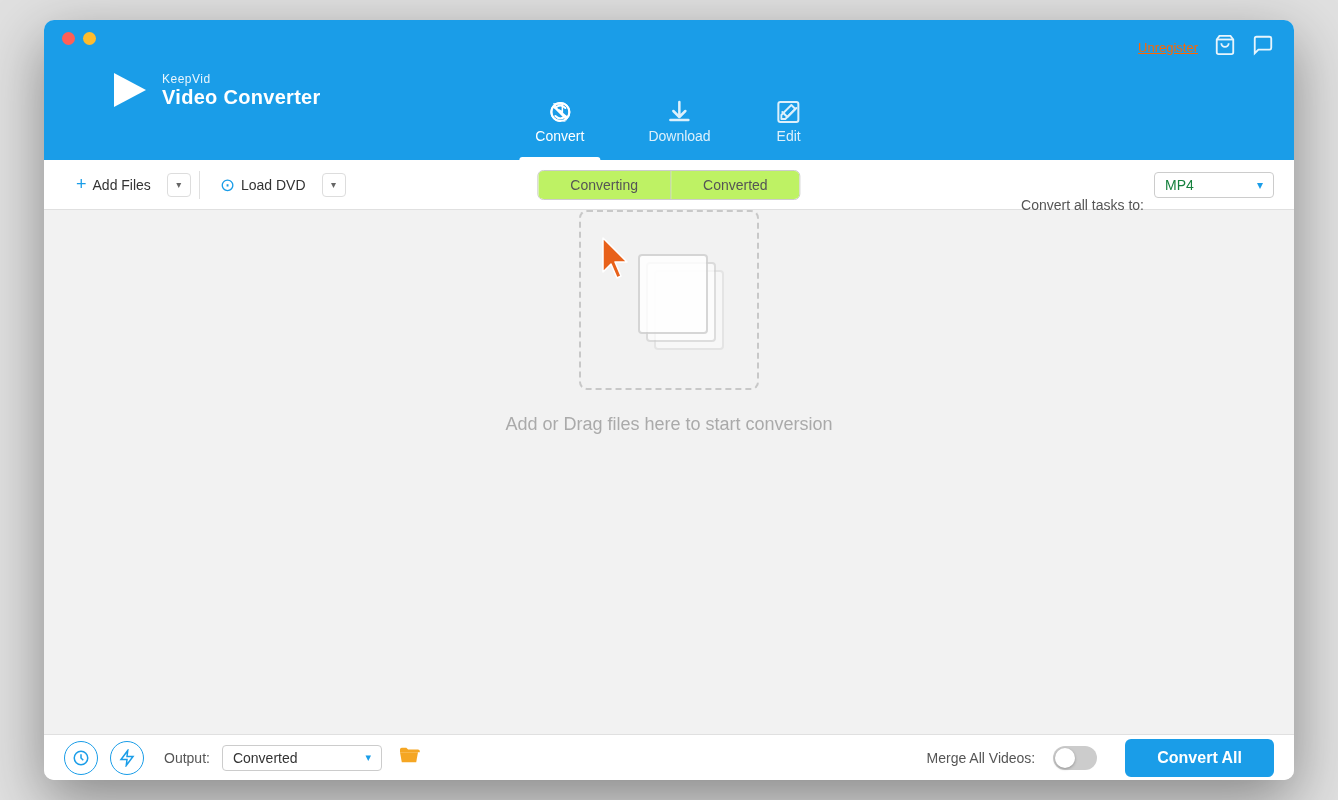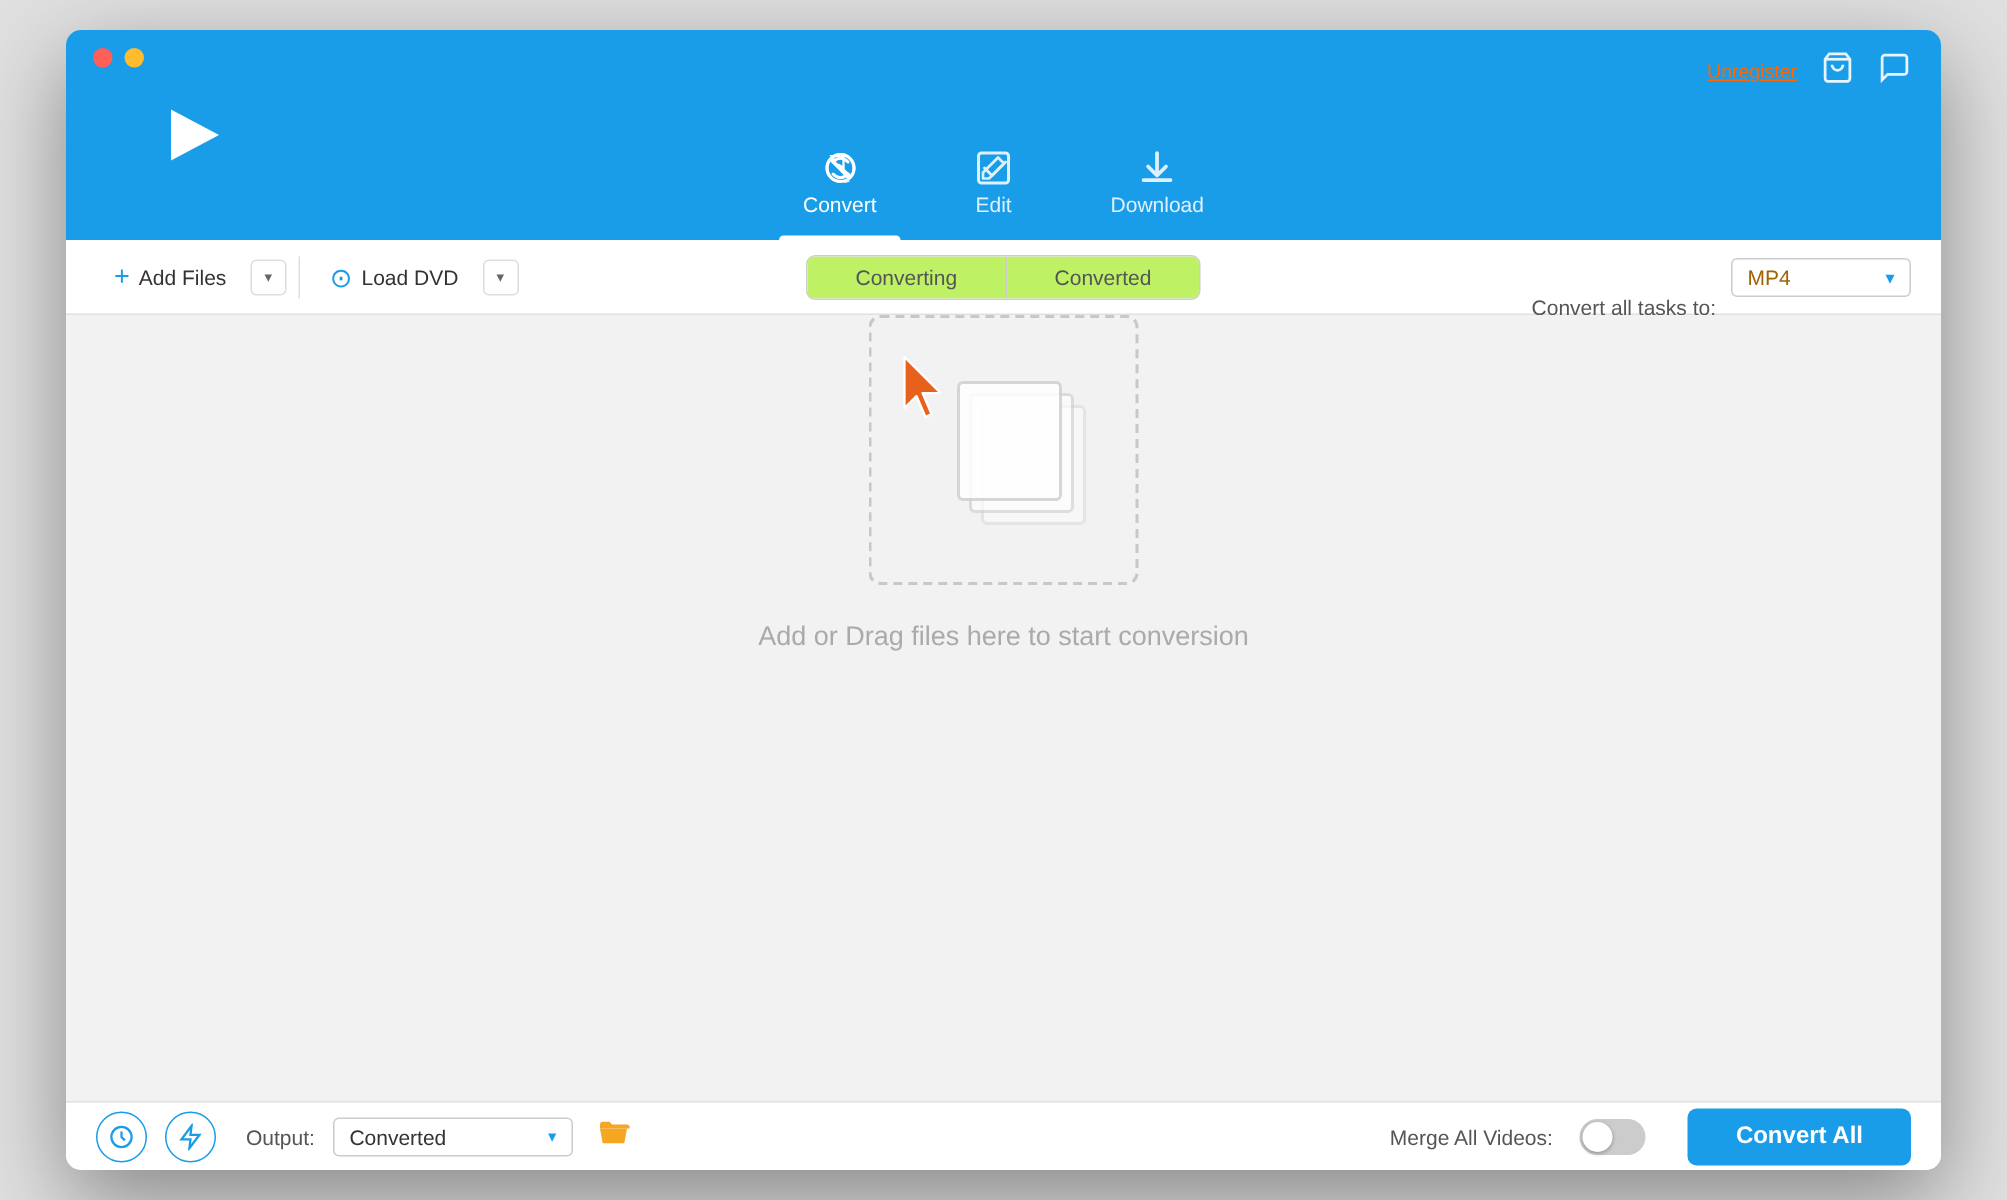--- a/index.html
+++ b/index.html
@@ -240,21 +240,21 @@
       border: 1px solid #ccc;
       border-radius: 4px;
       padding: 4px 10px;
       gap: 8px;
       background: white;
       cursor: pointer;
       min-width: 120px;
     }
     .format-select-text {
       font-size: 14px;
-      color: #a16207;
+      color: #15803d;
       font-weight: 500;
     }
     .format-dropdown-arrow {
       margin-left: auto;
       color: #1a9de8;
       font-size: 12px;
     }
     
     .main-content {
       flex: 1;
@@ -409,50 +409,54 @@
     <div class="titlebar-top">
       <div class="dot dot-red"></div>
       <div class="dot dot-yellow"></div>
     </div>
 
     <div class="brand" style="left:60px; top:50%; transform:translateY(-50%);">
 
       <svg class="brand-logo" viewBox="0 0 46 46" fill="none">
         <polygon points="10,6 42,23 10,40" fill="white"></polygon>
       </svg>
+      <div class="brand-text">
+        <div class="keepvid">KeepVid</div>
+        <div class="video-converter">Video Converter</div>
+      </div>
     </div>
 
     <div class="header-nav">
       <div class="nav-tab active">
 
         <svg viewBox="0 0 28 28" fill="white">
           <path d="M14 4C8.48 4 4 8.48 4 14s4.48 10 10 10 10-4.48 10-10S19.52 4 14 4zm0 2c4.41 0 8 3.59 8 8 0 1.57-.46 3.03-1.24 4.27L7.73 7.24C8.97 6.46 10.43 6 12 6h2zm0 16c-4.41 0-8-3.59-8-8 0-1.57.46-3.03 1.24-4.27l13.03 13.03C19.03 23.54 17.57 24 16 24h-2z"></path>
           <path d="M10 9l-2-3h8v8l-3-2" stroke="white" stroke-width="1.5" fill="none" stroke-linecap="round"></path>
           <circle cx="14" cy="14" r="9" stroke="white" stroke-width="2" fill="none"></circle>
           <path d="M9 10 Q14 5 19 10" stroke="white" stroke-width="2" fill="none" stroke-linecap="round"></path>
           <path d="M9 18 Q14 23 19 18" stroke="white" stroke-width="2" fill="none" stroke-linecap="round"></path>
         </svg>
         <span>Convert</span>
       </div>
       <div class="nav-tab">
 
+        <svg viewBox="0 0 28 28" fill="white">
+          <path d="M14 4v14M8 13l6 6 6-6" stroke="white" stroke-width="2.5" fill="none" stroke-linecap="round" stroke-linejoin="round"></path>
+          <path d="M5 22h18" stroke="white" stroke-width="2.5" stroke-linecap="round"></path>
+        </svg>
+        <span>Download</span>
+      </div>
+      <div class="nav-tab">
+
         <svg viewBox="0 0 28 28" fill="none">
           <rect x="4" y="4" width="20" height="20" rx="2" stroke="white" stroke-width="2"></rect>
           <path d="M8 14l5 5 9-9" stroke="white" stroke-width="2" stroke-linecap="round" stroke-linejoin="round"></path>
           <path d="M17 7l4 4-10 10H7v-4L17 7z" stroke="white" stroke-width="1.8" fill="none" stroke-linecap="round" stroke-linejoin="round"></path>
         </svg>
         <span>Edit</span>
-      </div>
-      <div class="nav-tab">
-
-        <svg viewBox="0 0 28 28" fill="white">
-          <path d="M14 4v14M8 13l6 6 6-6" stroke="white" stroke-width="2.5" fill="none" stroke-linecap="round" stroke-linejoin="round"></path>
-          <path d="M5 22h18" stroke="white" stroke-width="2.5" stroke-linecap="round"></path>
-        </svg>
-        <span>Download</span>
       </div>
     </div>
 
     <div class="header-right">
       <span class="unregister-link">Unregister</span>
       <span class="header-icon-btn">
         <svg width="22" height="22" viewBox="0 0 24 24" fill="none" stroke="white" stroke-width="2">
           <path d="M6 2L3 6v14a2 2 0 002 2h14a2 2 0 002-2V6l-3-4z"></path>
           <line x1="3" y1="6" x2="21" y2="6"></line>
           <path d="M16 10a4 4 0 01-8 0"></path>

